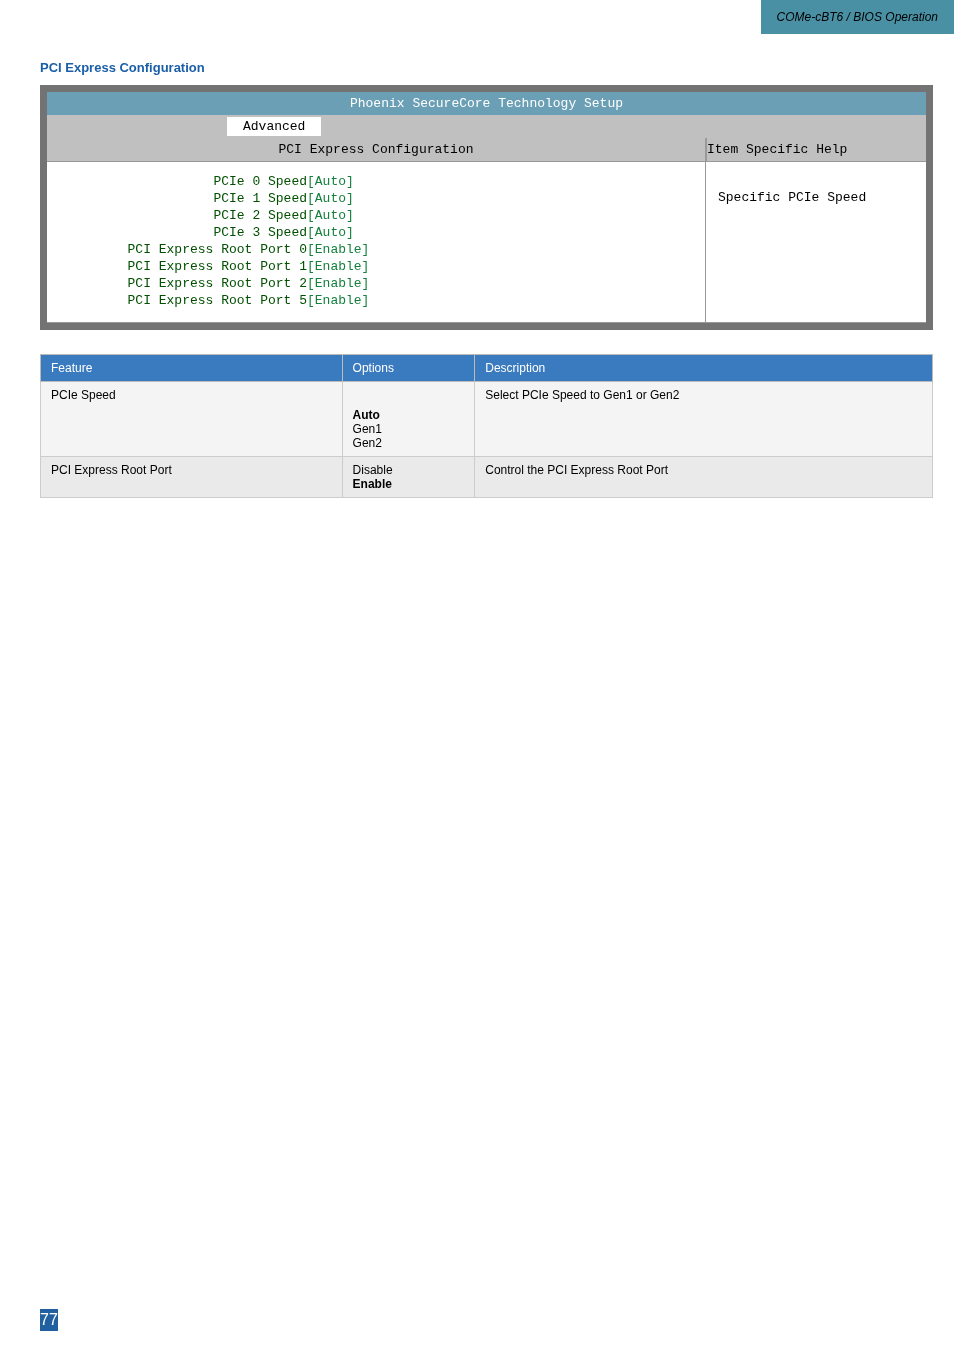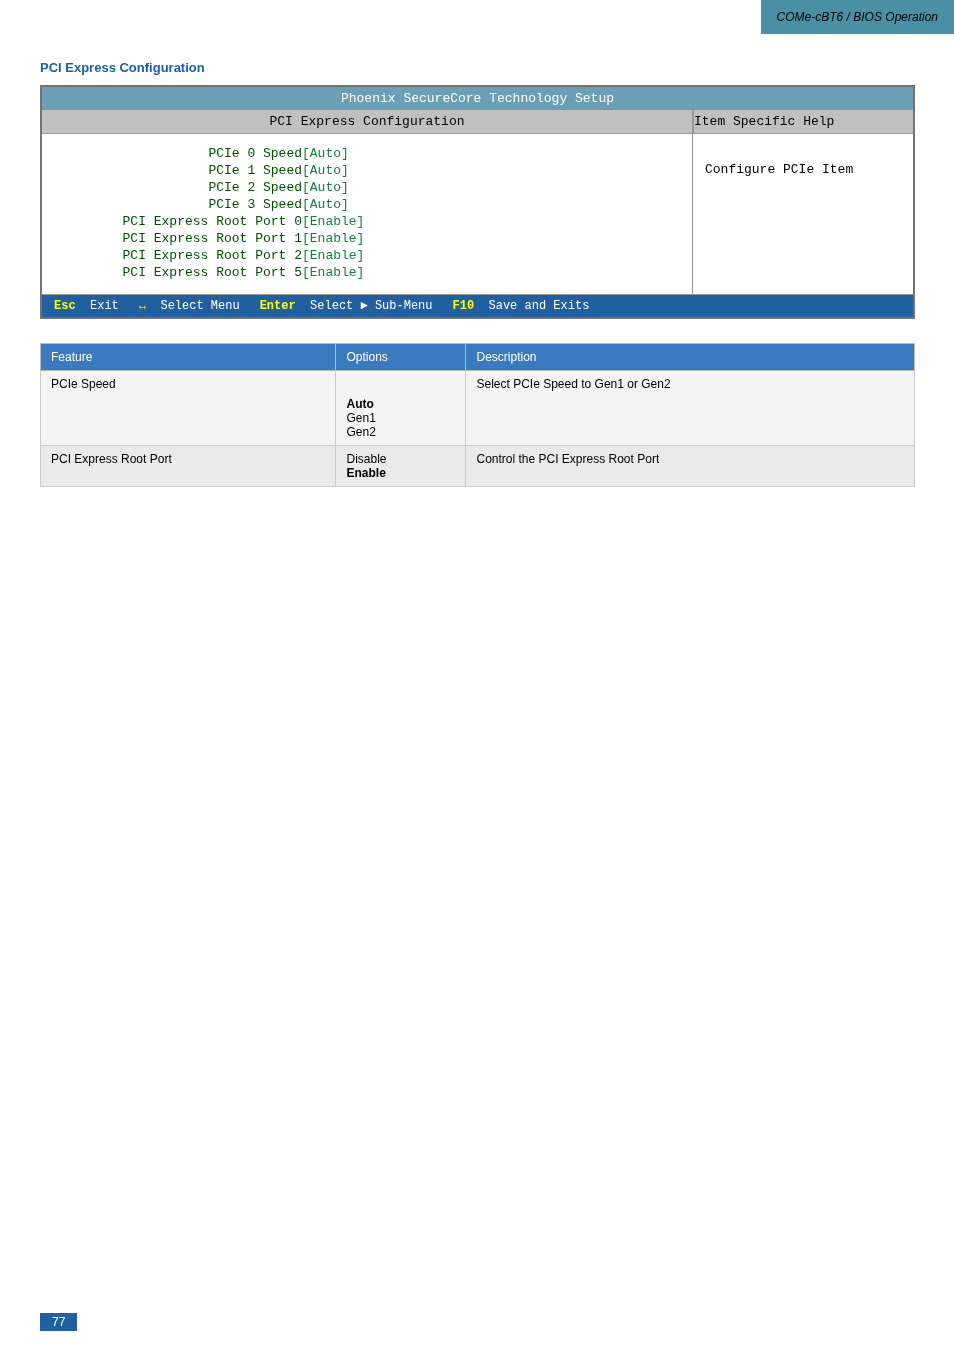--- a/index.html
+++ b/index.html
@@ -18,34 +18,34 @@
       right: 0;
       background: #4a90a4;
       color: #000000;
       font-size: 12px;
       padding: 10px 16px;
       font-style: italic;
     }
 
     
     .main-content {
-      padding: 60px 39px 40px 40px;
+      padding: 60px 21px 40px 40px;
     }
 
     
     .section-title {
       color: #1a5fa8;
       font-weight: bold;
       font-size: 13px;
       margin-bottom: 10px;
     }
 
     
     .bios-screen {
-      border: 2px solid #737373;
+      border: 7px solid #737373;
       background: #fff;
       font-family: 'Courier New', Courier, monospace;
       font-size: 13px;
       width: 100%;
     }
 
     .bios-title-bar {
       background: #6a9fb5;
       color: #fff;
       text-align: center;
@@ -179,40 +179,43 @@
     .options-table tbody td {
       padding: 6px 10px;
       border: 1px solid #ccc;
     }
 
     
     .page-number {
       position: absolute;
       bottom: 20px;
       left: 40px;
-      font-size: 12px;
+      font-size: 16px;
       color: #333;
       background: #2060a0;
       color: #fff;
-      padding: 2px 12px;
+      padding: 2px 0;
     }
   </style>
 </head>
 <body>
 
 <div class="top-header">COMe-cBT6 / BIOS Operation</div>
 
 <div class="main-content">
 
   <div class="section-title">PCI Express Configuration</div>
 
   <div class="bios-screen">
 
     <div class="bios-title-bar">Phoenix SecureCore Technology Setup</div>
 
+    <div class="bios-menu-bar">
+      <span class="active-tab">Advanced</span>
+    </div>
 
     <div class="bios-top-row">
 
       <div style="flex:1; border-right: 1px solid #999;">
         <div class="bios-section-header">PCI Express Configuration</div>
         <div class="bios-settings">
 
         <div class="item-row">
               <span class="item-label">PCIe 0 Speed</span>
               <span class="item-value">[Auto]</span>
@@ -244,43 +247,25 @@
             <div class="item-row">
               <span class="item-label">PCI Express Root Port 5</span>
               <span class="item-value">[Enable]</span>
             </div>
           </div>
       </div>
 
       <div style="width:220px;">
         <div class="bios-right-header">Item Specific Help</div>
         <div class="bios-right">
-          <div class="bios-help-text">Configure PCIe Item</div>
+          <div class="bios-help-text">Specific PCIe Speed</div>
         </div>
       </div>
     </div>
 
-    <div class="bios-status-bar">
-      <span>
-        <span class="key">Esc</span>
-        &nbsp;Exit
-      </span>
-      <span>
-        <span class="key">↔</span>
-        &nbsp;Select Menu
-      </span>
-      <span>
-        <span class="key">Enter</span>
-        &nbsp;Select ► Sub-Menu
-      </span>
-      <span>
-        <span class="key">F10</span>
-        &nbsp;Save and Exits
-      </span>
-    </div>
   </div>
 
   <table class="options-table">
     <thead>
       <tr>
         <th>Feature</th>
         <th>Options</th>
         <th>Description</th>
       </tr>
     </thead>

